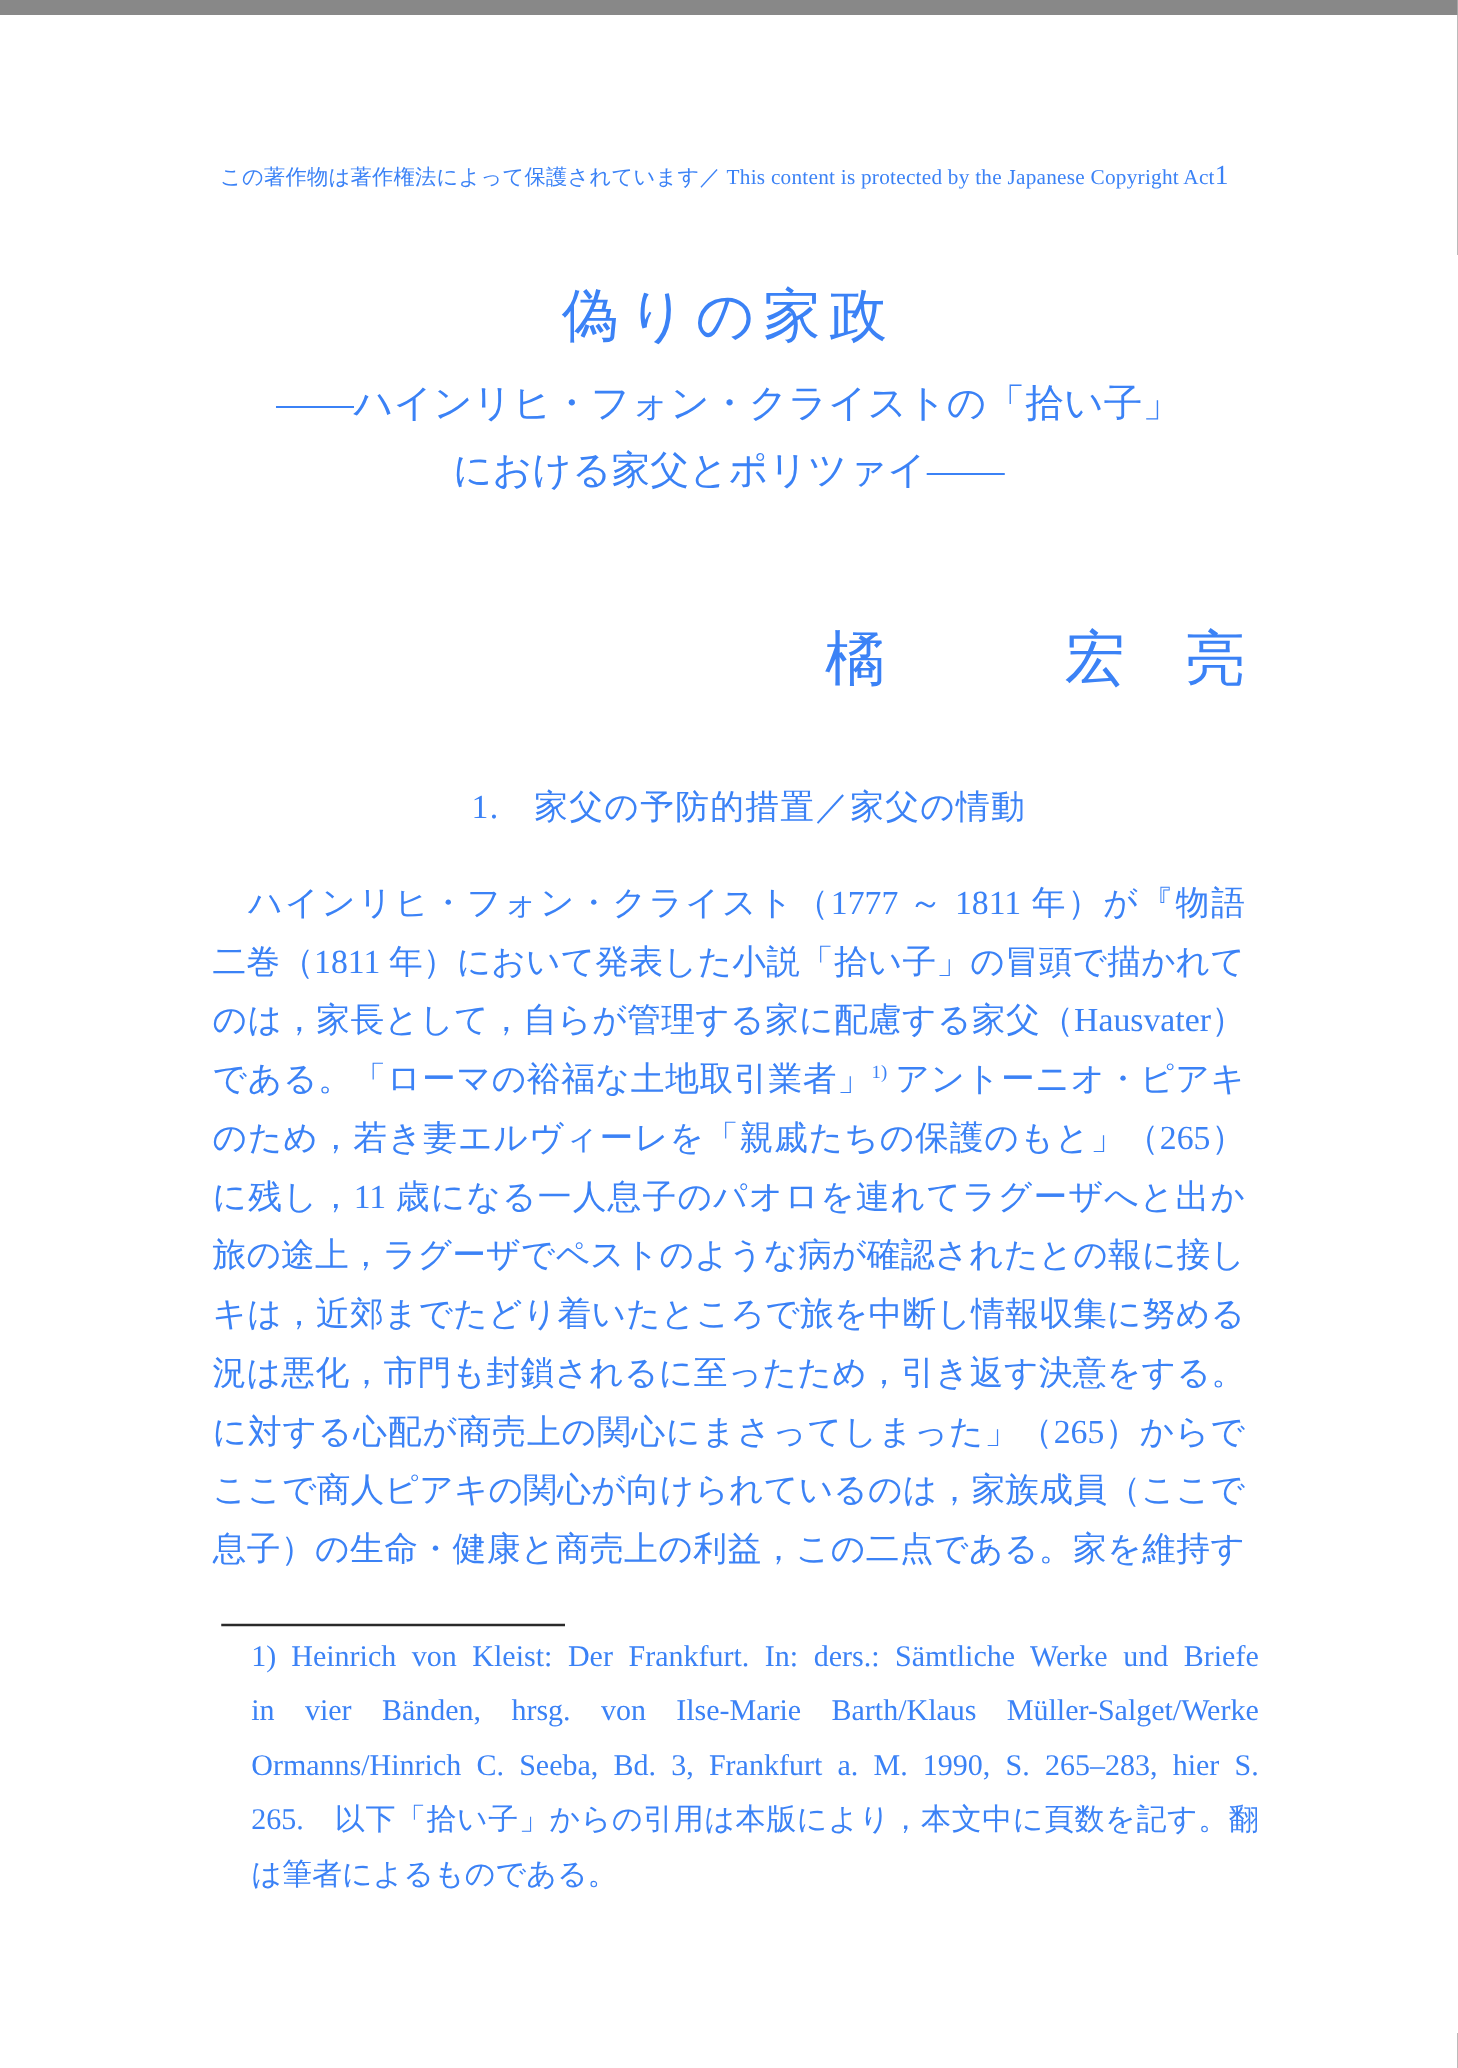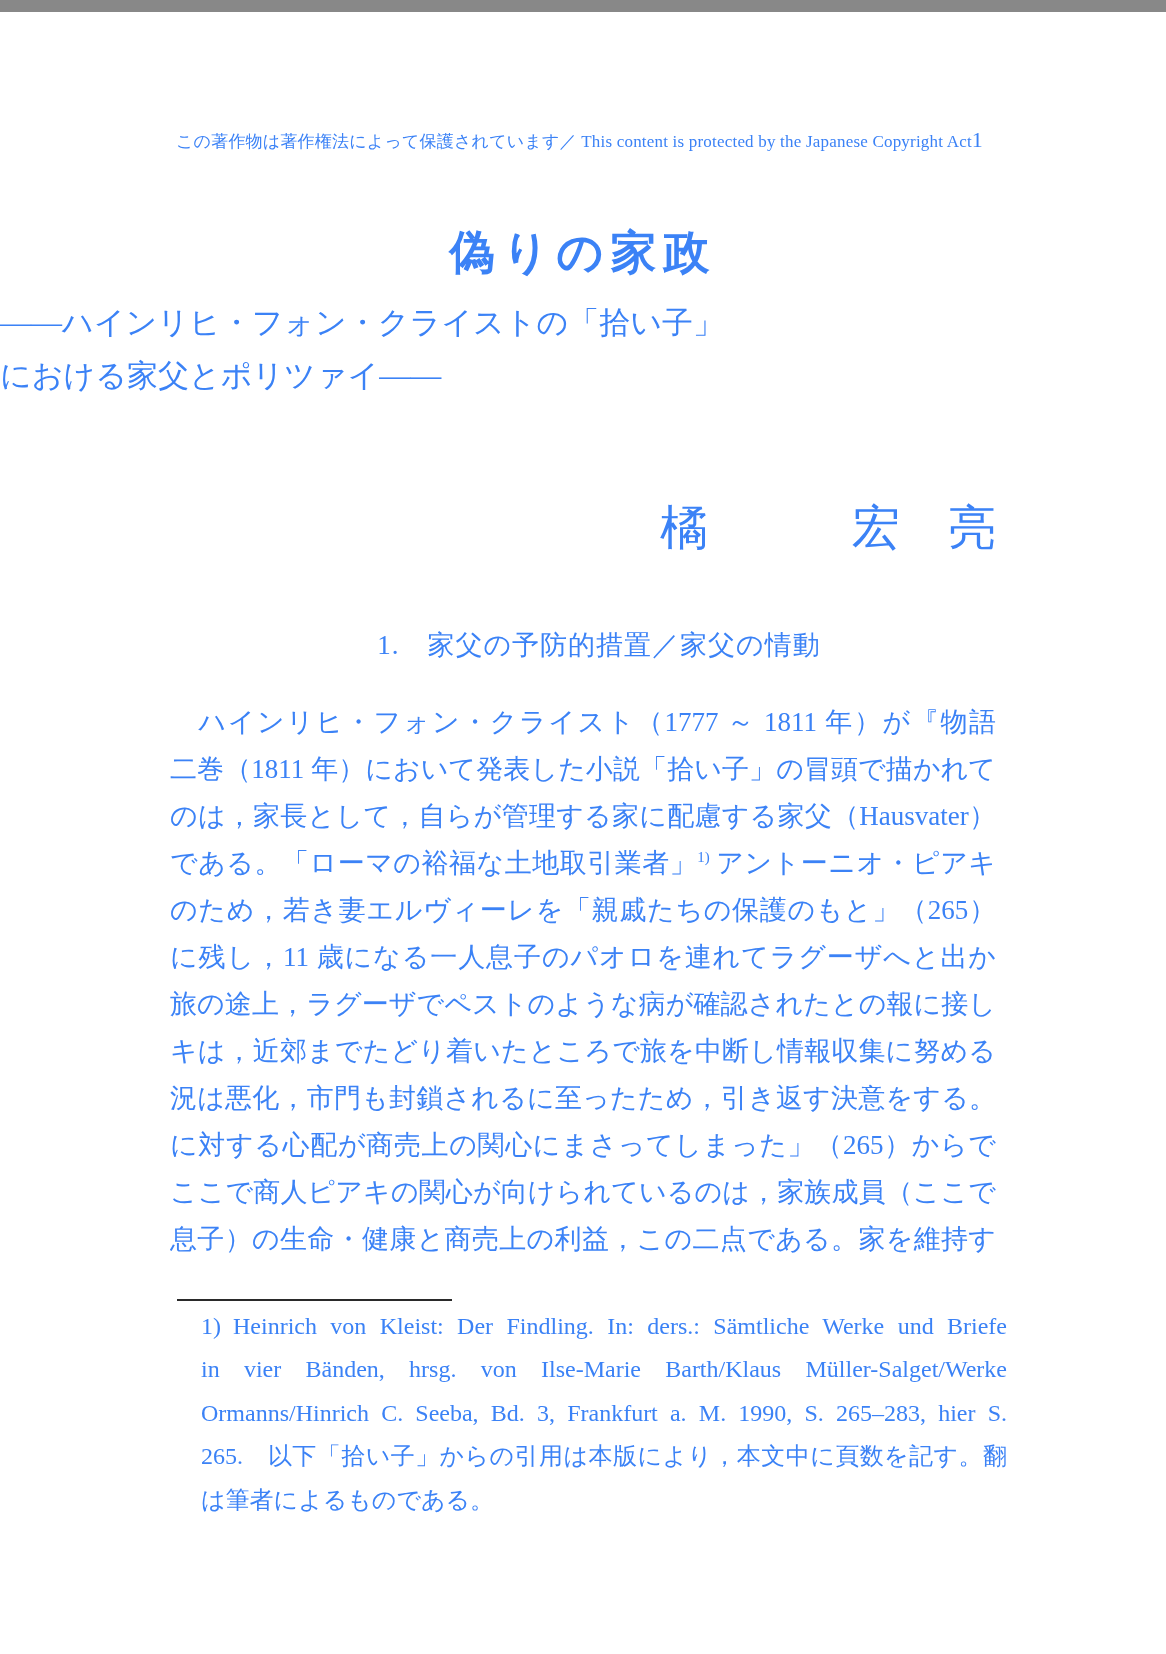--- a/index.html
+++ b/index.html
@@ -31,30 +31,30 @@
     font-size: 22px;
   }
   .title {
     position: absolute;
     left: 0;
     top: 214px;
     width: 100%;
     margin: 0;
     text-align: center;
     font-size: 46px;
-    font-weight: bold;
+    font-weight: normal;
     letter-spacing: 7px;
     line-height: 54px;
   }
   .subtitle {
     position: absolute;
     left: 0;
     top: 284px;
     width: 100%;
-    text-align: left;
+    text-align: center;
     font-size: 31px;
     line-height: 53px;
     font-weight: normal;
   }
   .author {
     position: absolute;
     left: 170px;
     top: 492px;
     width: 826px;
     text-align: right;
@@ -155,20 +155,20 @@
     <div class="bline">キは，近郊までたどり着いたところで旅を中断し情報収集に努めるが，状</div>
     <div class="bline">況は悪化，市門も封鎖されるに至ったため，引き返す決意をする。「息子</div>
     <div class="bline">に対する心配が商売上の関心にまさってしまった」（265）からである。</div>
     <div class="bline">ここで商人ピアキの関心が向けられているのは，家族成員（ここでは妻と</div>
     <div class="bline">息子）の生命・健康と商売上の利益，この二点である。家を維持するため</div>
   </div>
 
   <div class="fn-rule"></div>
 
   <div class="footnote">
-    <div class="fn-line"><span class="fn-marker">1)</span><span>Heinrich von Kleist: Der Findling. In: ders.: Sämtliche Werke und Briefe</span></div>
+    <div class="fn-line"><span class="fn-marker">1)</span><span>Heinrich von Kleist: Der Frankfurt. In: ders.: Sämtliche Werke und Briefe</span></div>
     <div class="fn-line">in vier Bänden, hrsg. von Ilse-Marie Barth/Klaus Müller-Salget/Werke</div>
     <div class="fn-line">Ormanns/Hinrich C. Seeba, Bd. 3, Frankfurt a. M. 1990, S. 265–283, hier S.</div>
     <div class="fn-line">265.　以下「拾い子」からの引用は本版により，本文中に頁数を記す。翻訳</div>
     <div class="fn-line fn-last">は筆者によるものである。</div>
   </div>
 
 </div>
 
 </body></html>

